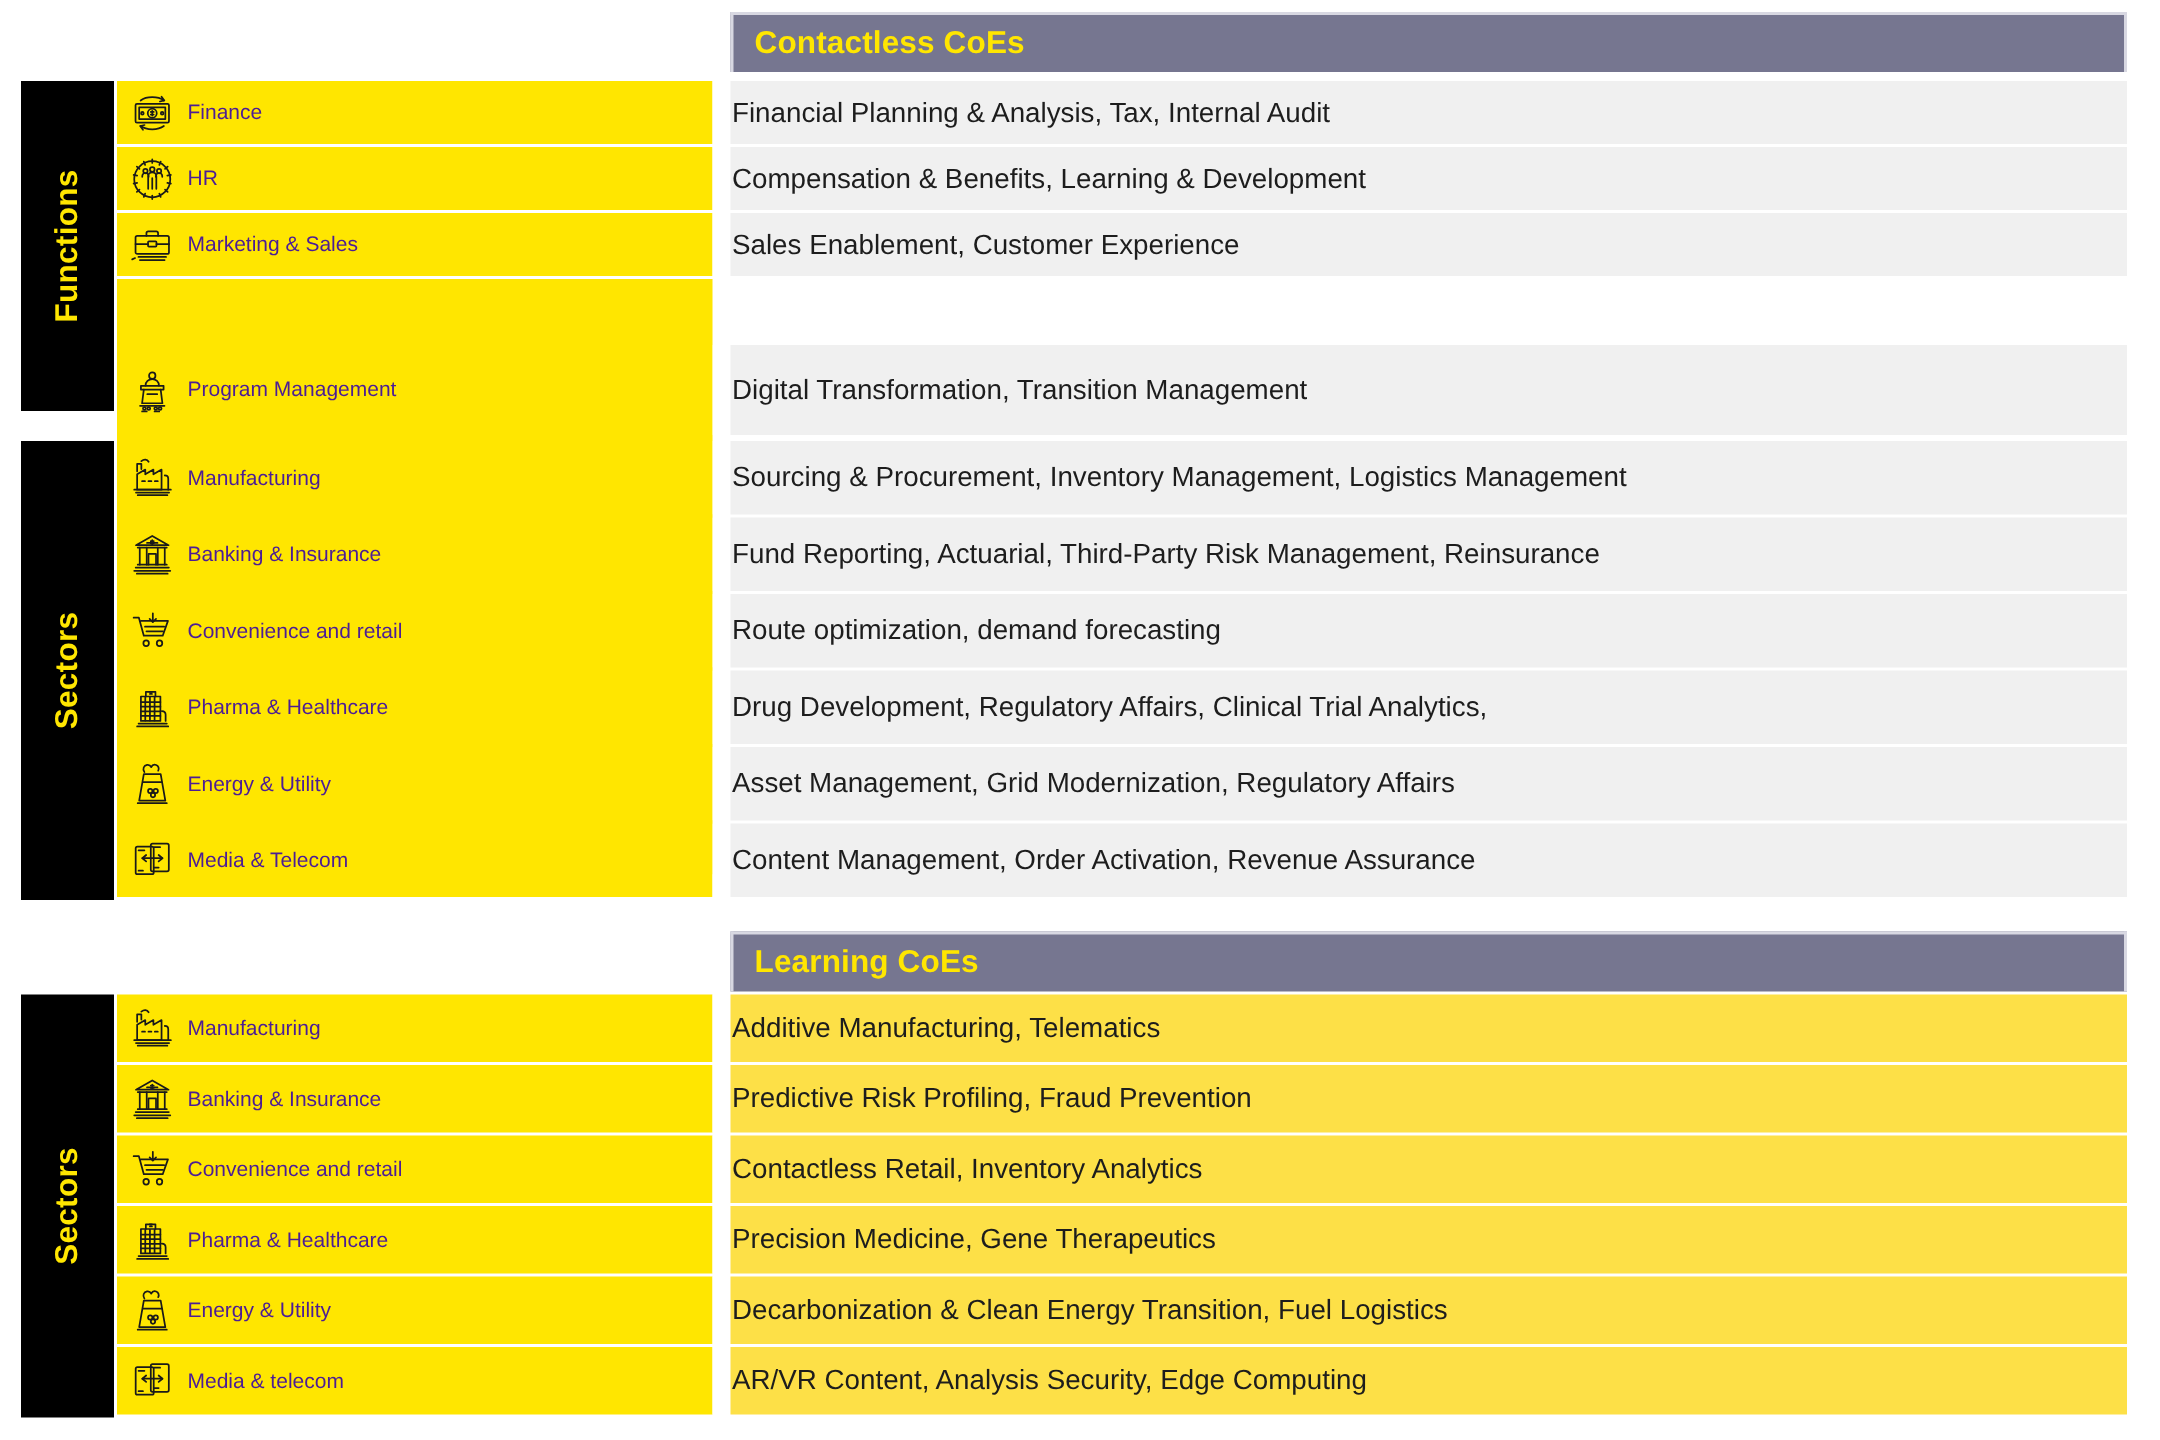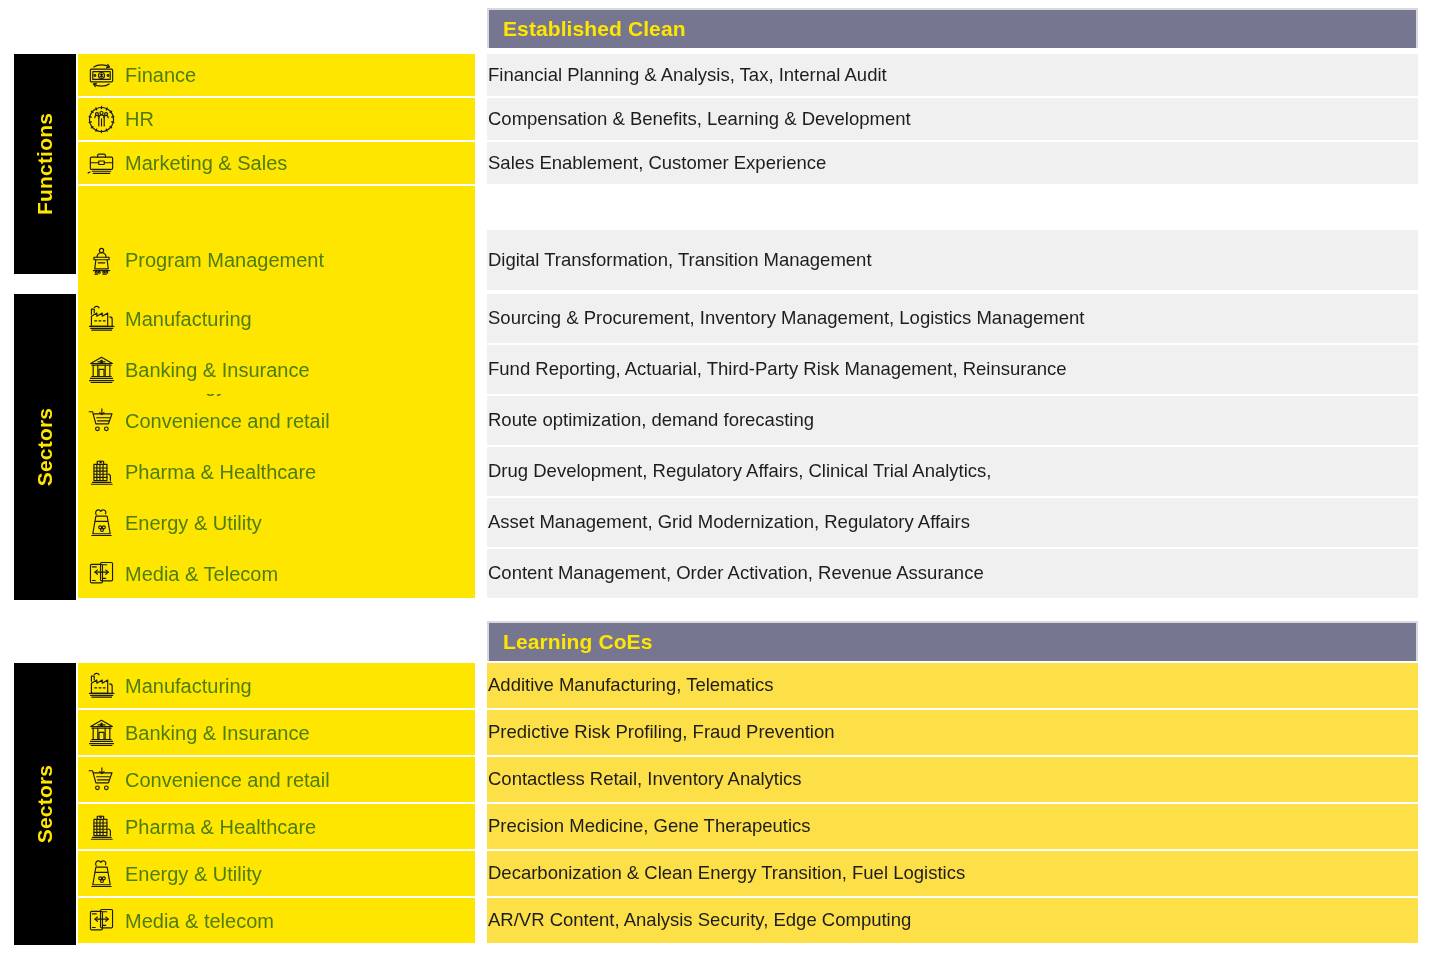--- a/index.html
+++ b/index.html
@@ -76,22 +76,22 @@
     flex:0 0 397px;
   }
   .cat-icon{
     width:34px;height:34px;
     flex:0 0 34px;
     display:flex;align-items:center;justify-content:center;
     margin-right:7px;
   }
   .cat-icon svg{display:block;}
   .cat-label{
-    font-size:20px;
-    color:#4d7c0f;
+    font-size:14px;
+    color:#4c1d95;
     white-space:nowrap;
     line-height:1.1;
   }
 
   .gap{flex:0 0 12px;background:#ffffff;}
 
   .desc{
     flex:1 1 auto;
     background:#f0f0f0;
     display:flex;
@@ -107,21 +107,21 @@
     white-space:nowrap;
     line-height:1.1;
   }
 </style>
 </head>
 <body>
 
 <div class="page">
 
   <div class="banner" style="top:8px;">
-    <span class="banner-text">Established Clean</span>
+    <span class="banner-text">Contactless CoEs</span>
   </div>
 
   <div class="group" id="g-functions" style="top:54px;height:220px;width:1440px;">
     <div class="rail" style="height:220px;">
       <span class="rail-label">Functions</span>
     </div>
     <div class="rows" id="rows-functions">
         <div class="row" style="height: 42px;">
           <div class="cat">
             <span class="cat-icon">

